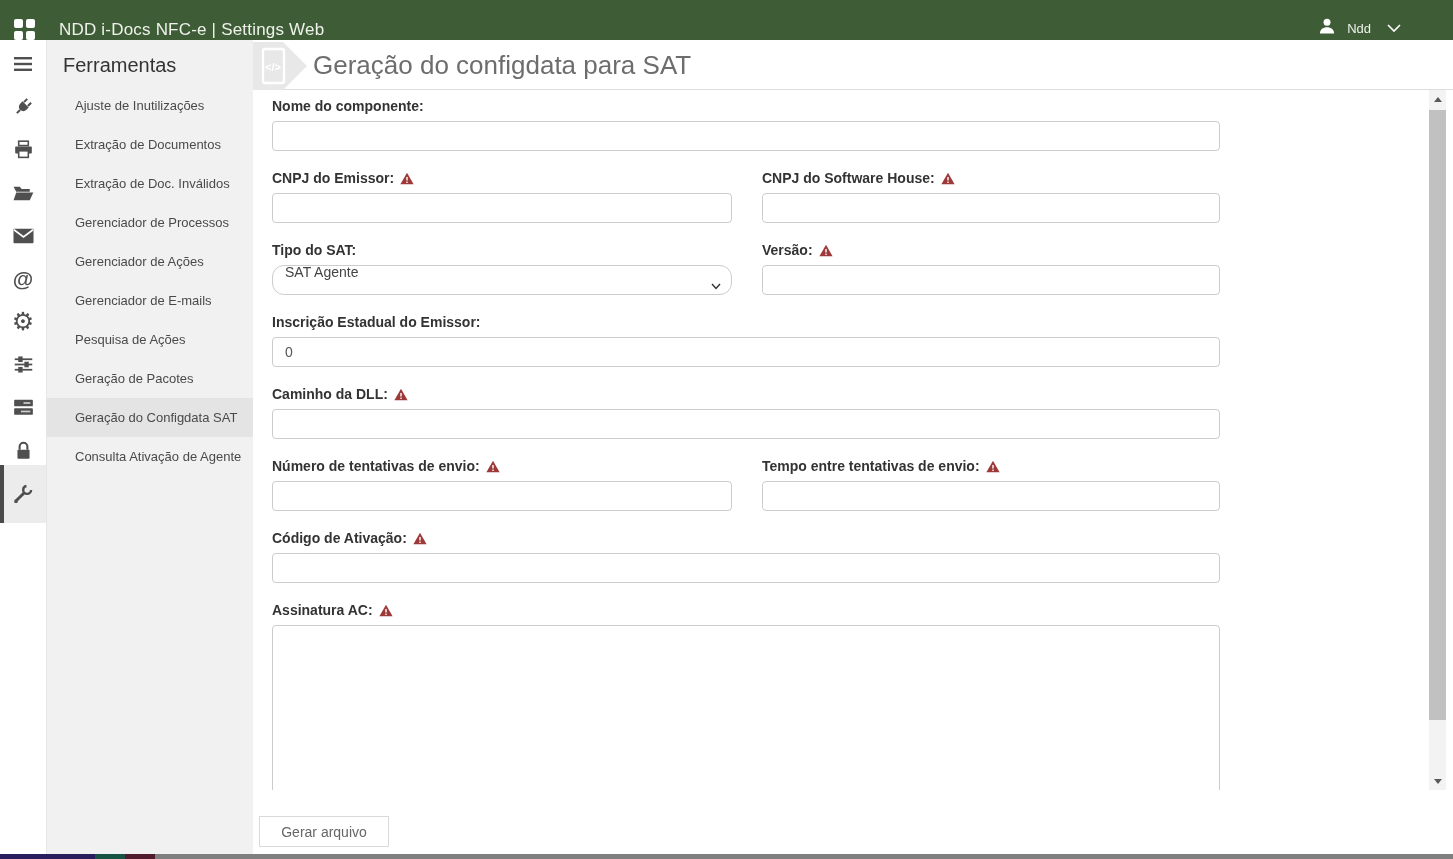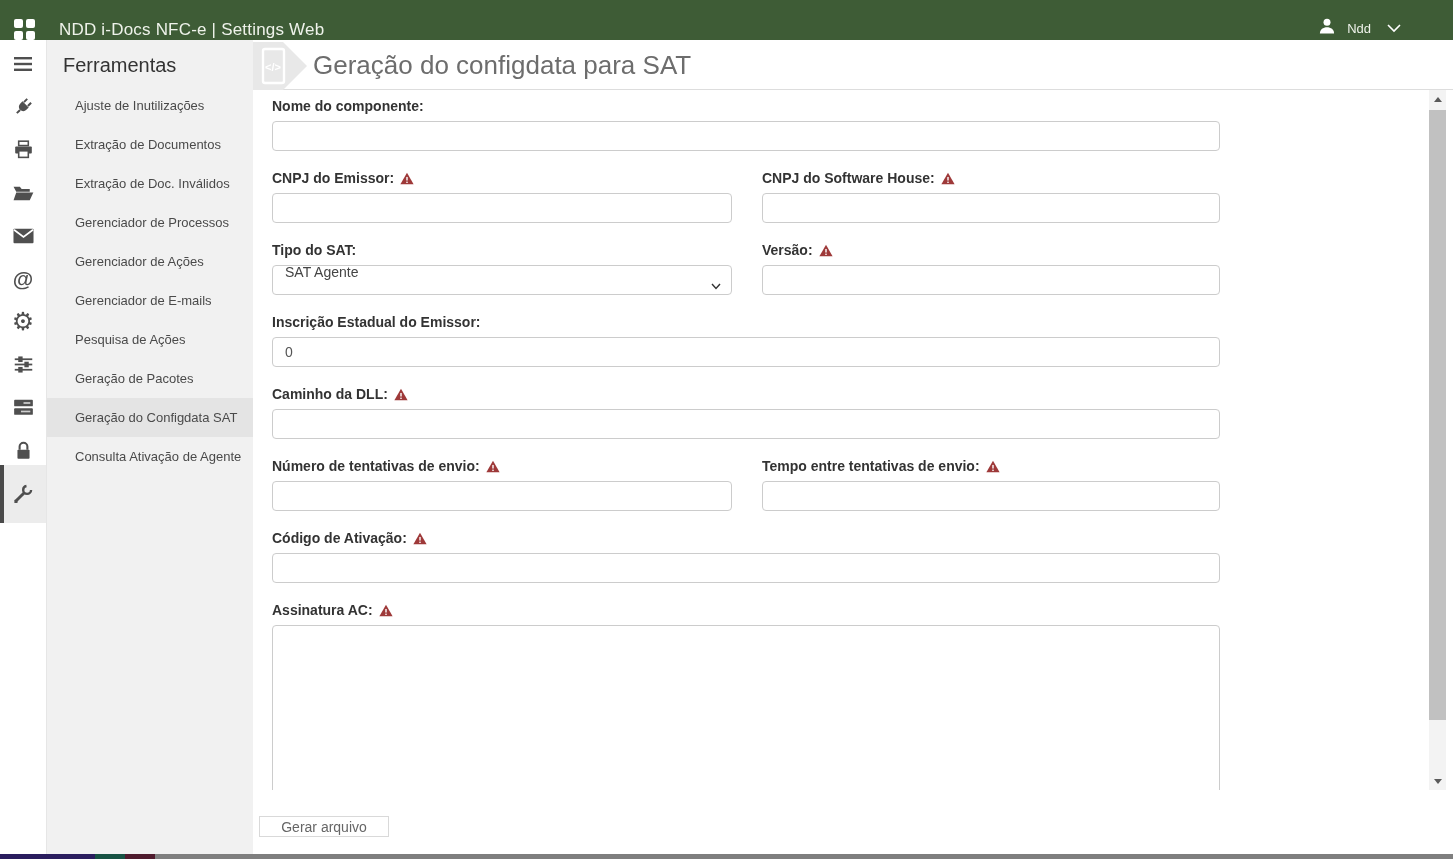--- a/index.html
+++ b/index.html
@@ -53,25 +53,25 @@
   .f-row{width:948px;margin-bottom:18px;}
   .f-cols{display:flex;gap:30px;}
   .f-col-l{width:460px;} .f-col-r{width:458px;}
   .f-label{display:flex;align-items:center;font-size:14px;font-weight:bold;color:var(--text-dark);
     margin-bottom:6px;height:18px;}
   .warn{margin-left:6px;display:inline-flex;align-items:center;}
   .t-input{width:100%;height:30px;border:1px solid var(--input-border);border-radius:4px;
     padding:0 12px;font-size:14px;color:#555;font-family:"Liberation Sans",sans-serif;outline:none;background:#fff;}
   .t-area{width:100%;height:170px;border:1px solid var(--input-border);border-radius:4px;
     padding:6px 12px;font-size:14px;color:#555;font-family:"Liberation Sans",sans-serif;outline:none;resize:none;background:#fff;}
-  .sel{position:relative;width:100%;height:30px;border:1px solid var(--input-border);border-radius:4px;
+  .sel{position:relative;width:100%;height:30px;border:1px solid var(--input-border);border-radius:12px;
     background:#fff;display:flex;align-items:center;padding:0 28px 16px 12px;font-size:14px;color:#444;cursor:pointer;}
   .sel-caret{position:absolute;right:10px;top:11px;}
 
-  .gen-btn{position:absolute;left:6px;top:776px;width:130px;height:21px;background:#fff;
+  .gen-btn{position:absolute;left:6px;top:776px;width:130px;height:31px;background:#fff;
     border:1px solid #d9d9d9;color:#666;font-size:14px;font-family:"Liberation Sans",sans-serif;cursor:pointer;}
 
   
   .vscroll{position:absolute;right:7px;top:50px;width:17px;height:700px;background:var(--scroll-track);}
   .sb-btn{position:absolute;left:0;width:17px;height:18px;display:flex;align-items:center;justify-content:center;cursor:pointer;}
   .sb-up{top:0;} .sb-down{bottom:0;}
   .tri-up{width:0;height:0;border-left:4px solid transparent;border-right:4px solid transparent;border-bottom:5px solid #5a5a5a;}
   .tri-down{width:0;height:0;border-left:4px solid transparent;border-right:4px solid transparent;border-top:5px solid #5a5a5a;}
   .sb-thumb{position:absolute;left:0;top:20px;width:17px;height:610px;background:var(--scroll-thumb);cursor:pointer;}
 

